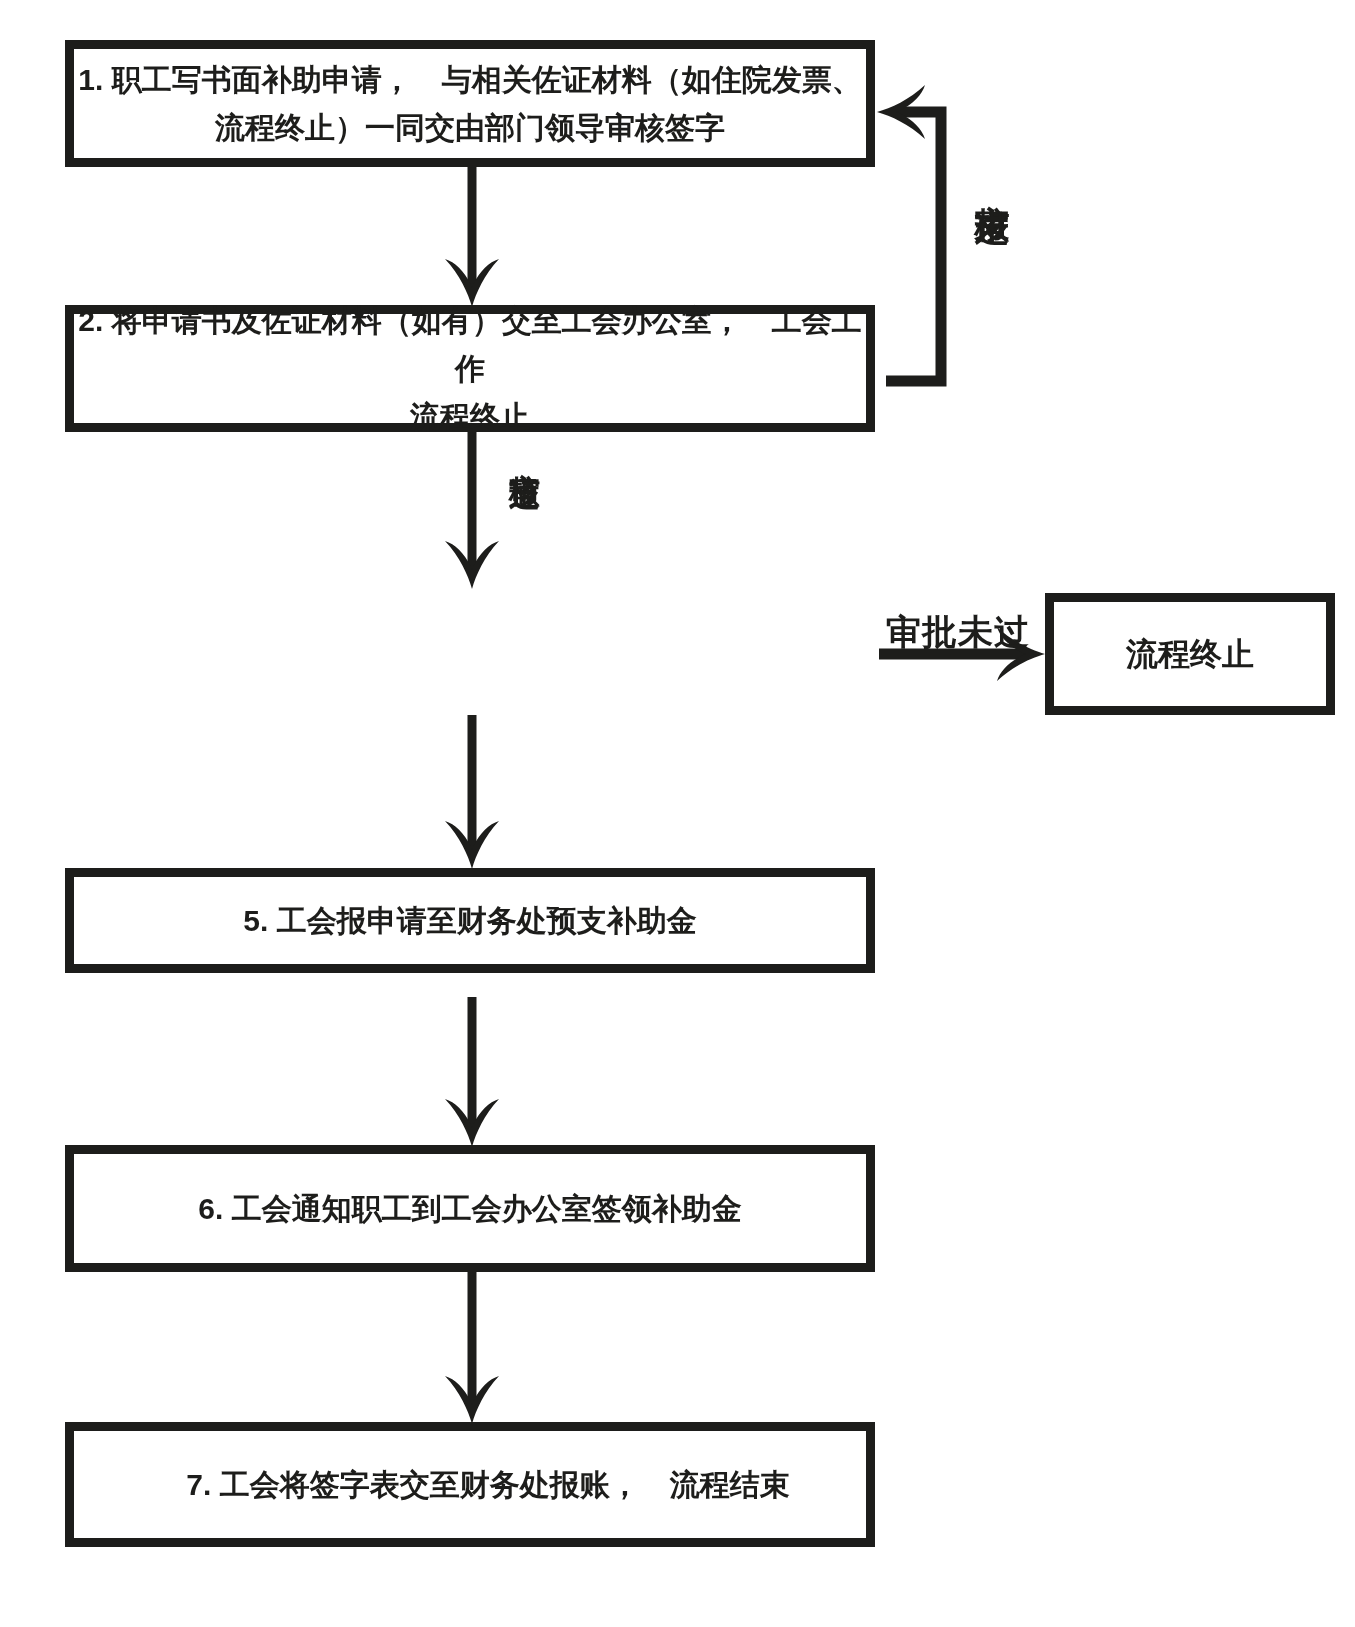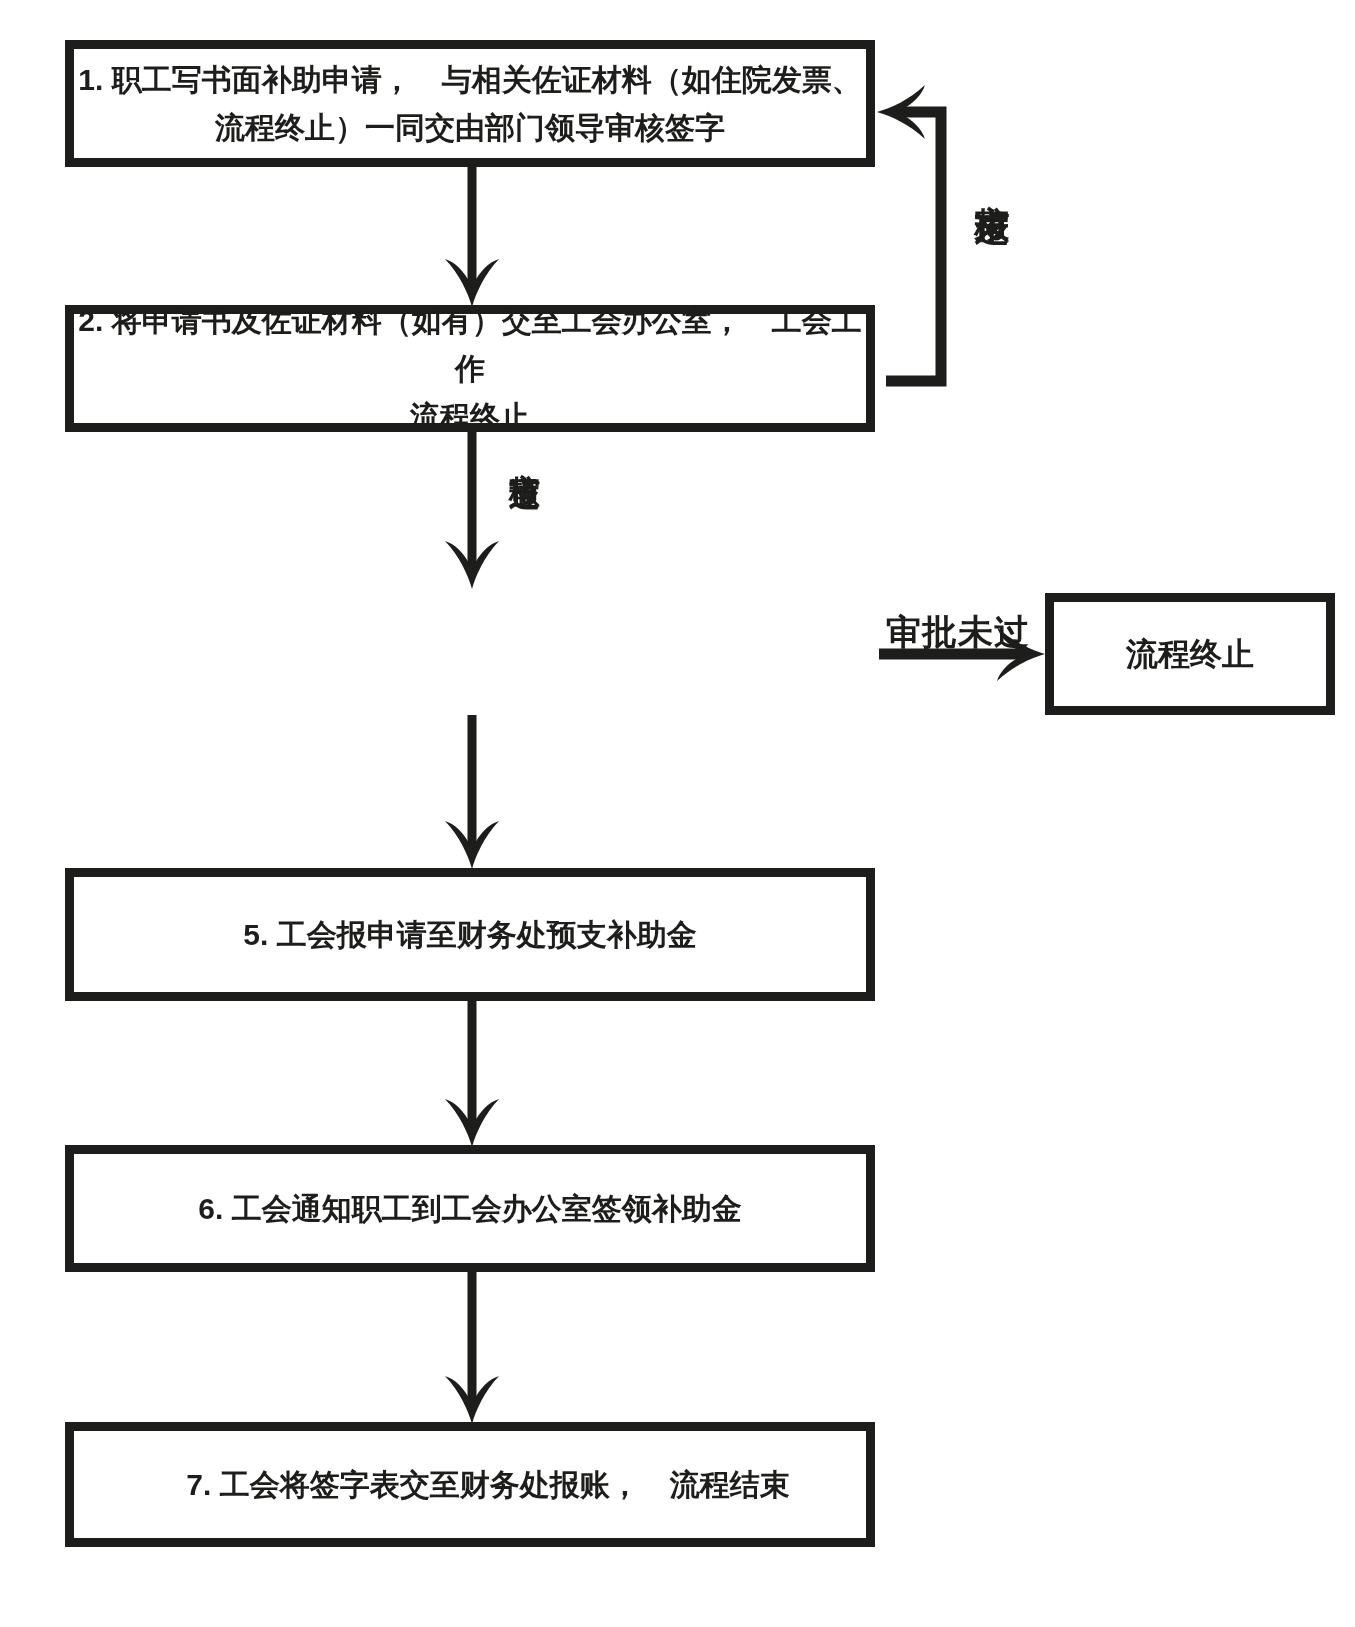--- a/index.html
+++ b/index.html
@@ -26,21 +26,21 @@
     font-weight: bold;
     font-size: 30px;
     line-height: 48px;
     color: var(--ink);
   }
   .node .txt { white-space: pre-wrap; }
   .main-box { left: 65px; width: 810px; height: 127px; }
   .box1 { top: 40px; }
   .box2 { top: 305px; }
   .box4 { top: 588px; }
-  .box5 { top: 868px; height: 133px; }
+  .box5 { top: 868px; height: 105px; }
   .box6 { top: 1145px; }
   .box7 { top: 1422px; height: 125px; padding-left: 36px; }
   .term-box {
     left: 1045px; top: 593px; width: 290px; height: 122px;
     font-size: 32px;
   }
   .vlabel {
     position: absolute;
     writing-mode: vertical-rl;
     text-orientation: upright;

